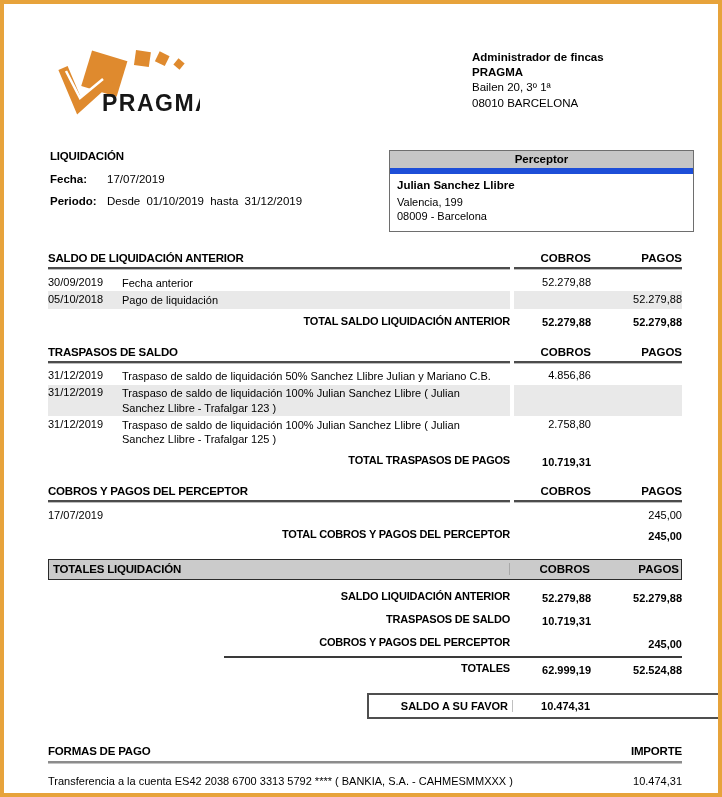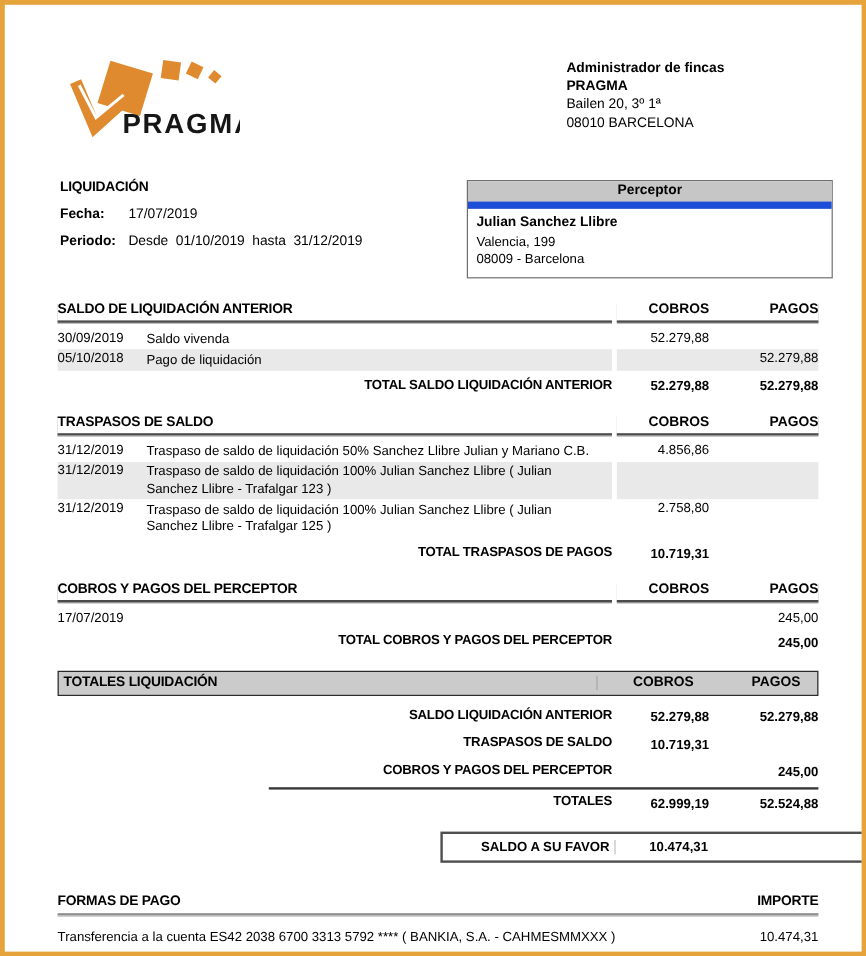--- a/index.html
+++ b/index.html
@@ -41,21 +41,21 @@
   .cell-right { width:168px; display:flex; }
   .c-cobros { width:77px; text-align:right; padding:1.5px 0; }
   .c-pagos { flex:1; text-align:right; padding:1.5px 0; }
   .striped .cell-left, .striped .cell-right { background:#E9E9E9; }
 
   .total-row { display:flex; gap:4px; font-weight:bold; padding-top:6px; }
   .t-label { flex:1; text-align:right; letter-spacing:-0.2px; }
   .t-amounts { width:168px; display:flex; }
 
   
-  .tbar { border:1px solid #2b2b2b; background:#CBCBCB; display:flex; align-items:center; padding:3px 14px 4px 4px; font-weight:bold; font-size:11.5px; }
+  .tbar { border:1px solid #2b2b2b; background:#CBCBCB; display:flex; align-items:center; padding:3px 2px 4px 4px; font-weight:bold; font-size:11.5px; }
   .tbar-title { flex:1; letter-spacing:-0.2px; }
   .tbar-div { width:1px; align-self:stretch; background:#a8a8a8; margin-right:3px; }
   .tbar-cobros { width:77px; text-align:right; }
   .tbar-pagos { width:89px; text-align:right; }
 
   .trows { margin-top:6px; }
   .trow { display:flex; gap:4px; font-weight:bold; padding:4px 0; }
   .tot-rule { border-top:2px solid #3a3a3a; margin-left:176px; margin-top:1px; }
   .saldo-box { margin:12px 0 0 319px; width:370px; border:2px solid #4f4f4f; display:flex; align-items:center; padding:5px 0; font-weight:bold; }
   .saldo-label { width:139px; text-align:right; }
@@ -127,21 +127,21 @@
         <div class="hl">SALDO DE LIQUIDACIÓN ANTERIOR</div>
         <div class="hr">
           <div class="h-cobros">COBROS</div>
           <div class="h-pagos">PAGOS</div>
         </div>
       </div>
       <div class="rows">
         <div class="row">
           <div class="cell-left">
             <div class="c-date">30/09/2019</div>
-            <div class="c-desc">Saldo vivenda</div>
+            <div class="c-desc">Fecha anterior</div>
           </div>
           <div class="cell-right">
             <div class="c-cobros">52.279,88</div>
             <div class="c-pagos"></div>
           </div>
         </div>
         <div class="row striped">
           <div class="cell-left">
             <div class="c-date">05/10/2018</div>
             <div class="c-desc">Pago de liquidación</div>

